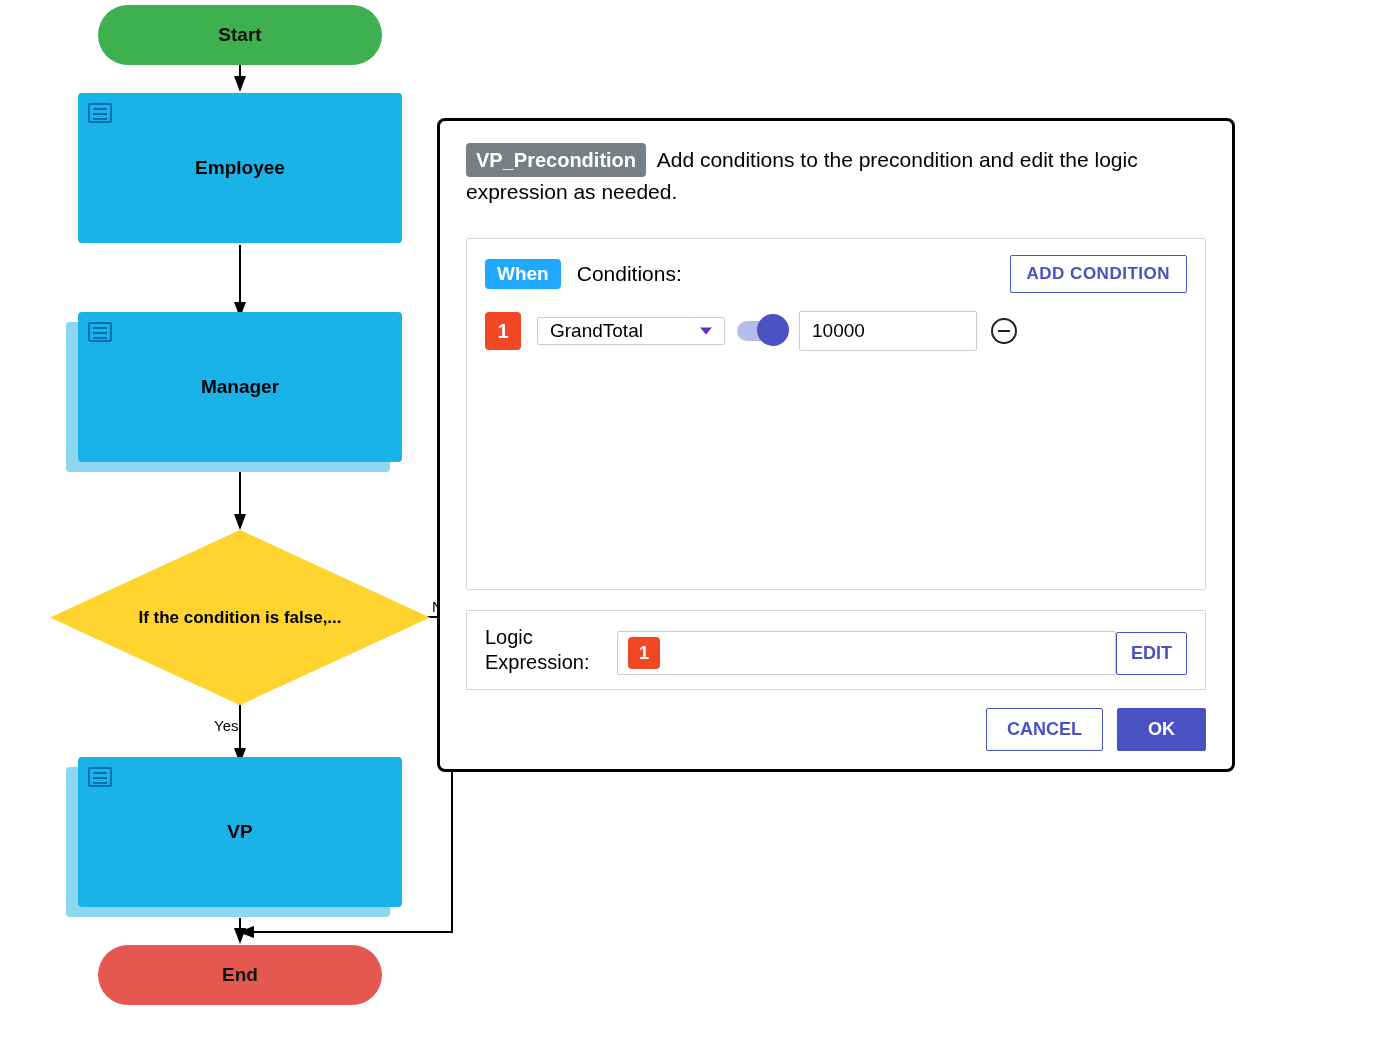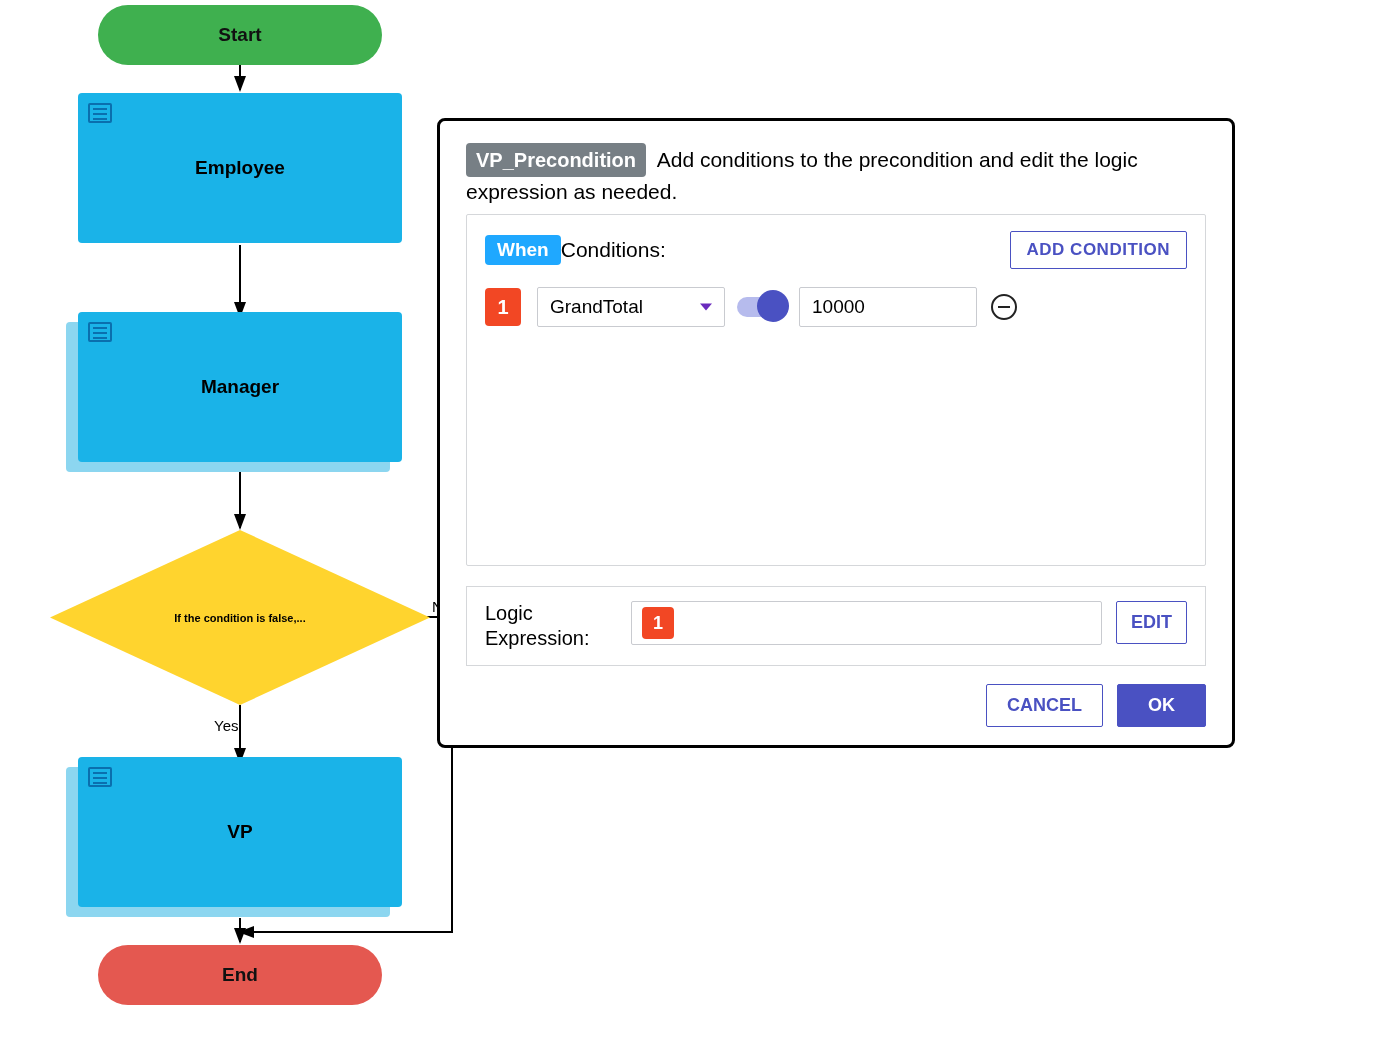--- a/index.html
+++ b/index.html
@@ -87,21 +87,21 @@
     width: 380px; height: 175px;
   }
   .fc-diamond {
     width: 100%; height: 100%;
     background: #ffd42e;
     clip-path: polygon(50% 0, 100% 50%, 50% 100%, 0 50%);
     display: flex;
     align-items: center;
     justify-content: center;
     text-align: center;
-    font-size: 11px;
+    font-size: 17px;
     font-weight: 600;
     padding: 0 50px;
   }
   .fc-label-no {
     position: absolute;
     left: 420px; top: 598px;
     font-size: 15px;
   }
   .fc-label-yes {
     position: absolute;
@@ -120,21 +120,21 @@
     left: 437px;
     top: 118px;
     width: 798px;
     border: 3px solid #000;
     border-radius: 8px;
     padding: 22px 26px 18px 26px;
     background: #fff;
     font-size: 21px;
   }
   .modal-header {
-    margin-bottom: 8px;
+    margin-bottom: 32px;
     line-height: 1.4;
   }
   .badge-title {
     display: inline-block;
     background: #777f85;
     color: #fff;
     font-weight: 600;
     padding: 3px 10px;
     border-radius: 4px;
     font-size: 20px;
@@ -152,20 +152,21 @@
     justify-content: space-between;
     margin-bottom: 18px;
   }
   .cond-left { display: flex; align-items: center; }
   .badge-when {
     background: #1fa8ff;
     color: #fff;
     font-weight: 700;
     padding: 4px 12px;
     border-radius: 4px;
+    margin-right: 16px;
     font-size: 19px;
   }
   .add-cond-btn {
     border: 1px solid #4a51c2;
     color: #4a51c2;
     background: #fff;
     padding: 8px 16px;
     font-size: 17px;
     font-weight: 600;
     letter-spacing: 0.5px;
@@ -194,21 +195,21 @@
     align-items: center;
     justify-content: center;
     border-radius: 4px;
     font-size: 20px;
     margin-right: 6px;
   }
   .select-box {
     position: relative;
     border: 1px solid #c9cbd0;
     border-radius: 2px;
-    height: 40px;
+    height: 28px;
     display: flex;
     align-items: center;
     padding-left: 12px;
     padding-right: 36px;
     background: #fff;
     cursor: pointer;
     font-size: 19px;
   }
   .sb-field { width: 188px; }
   .sb-op    { width: 160px; }
@@ -258,22 +259,21 @@
   .remove-btn::before {
     content: "";
     width: 12px; height: 2px;
     background: #222;
   }
   .logic-panel {
     border: 1px solid #d5d7da;
     padding: 14px 18px;
     margin-bottom: 18px;
     display: flex;
-    align-items: flex-start;
-    gap: 14px;
+    align-items: flex-end;
   }
   .logic-label {
     width: 132px;
     line-height: 1.25;
     font-size: 20px;
   }
   .logic-box {
     flex: 1;
     height: 44px;
     border: 1px solid #c9cbd0;

